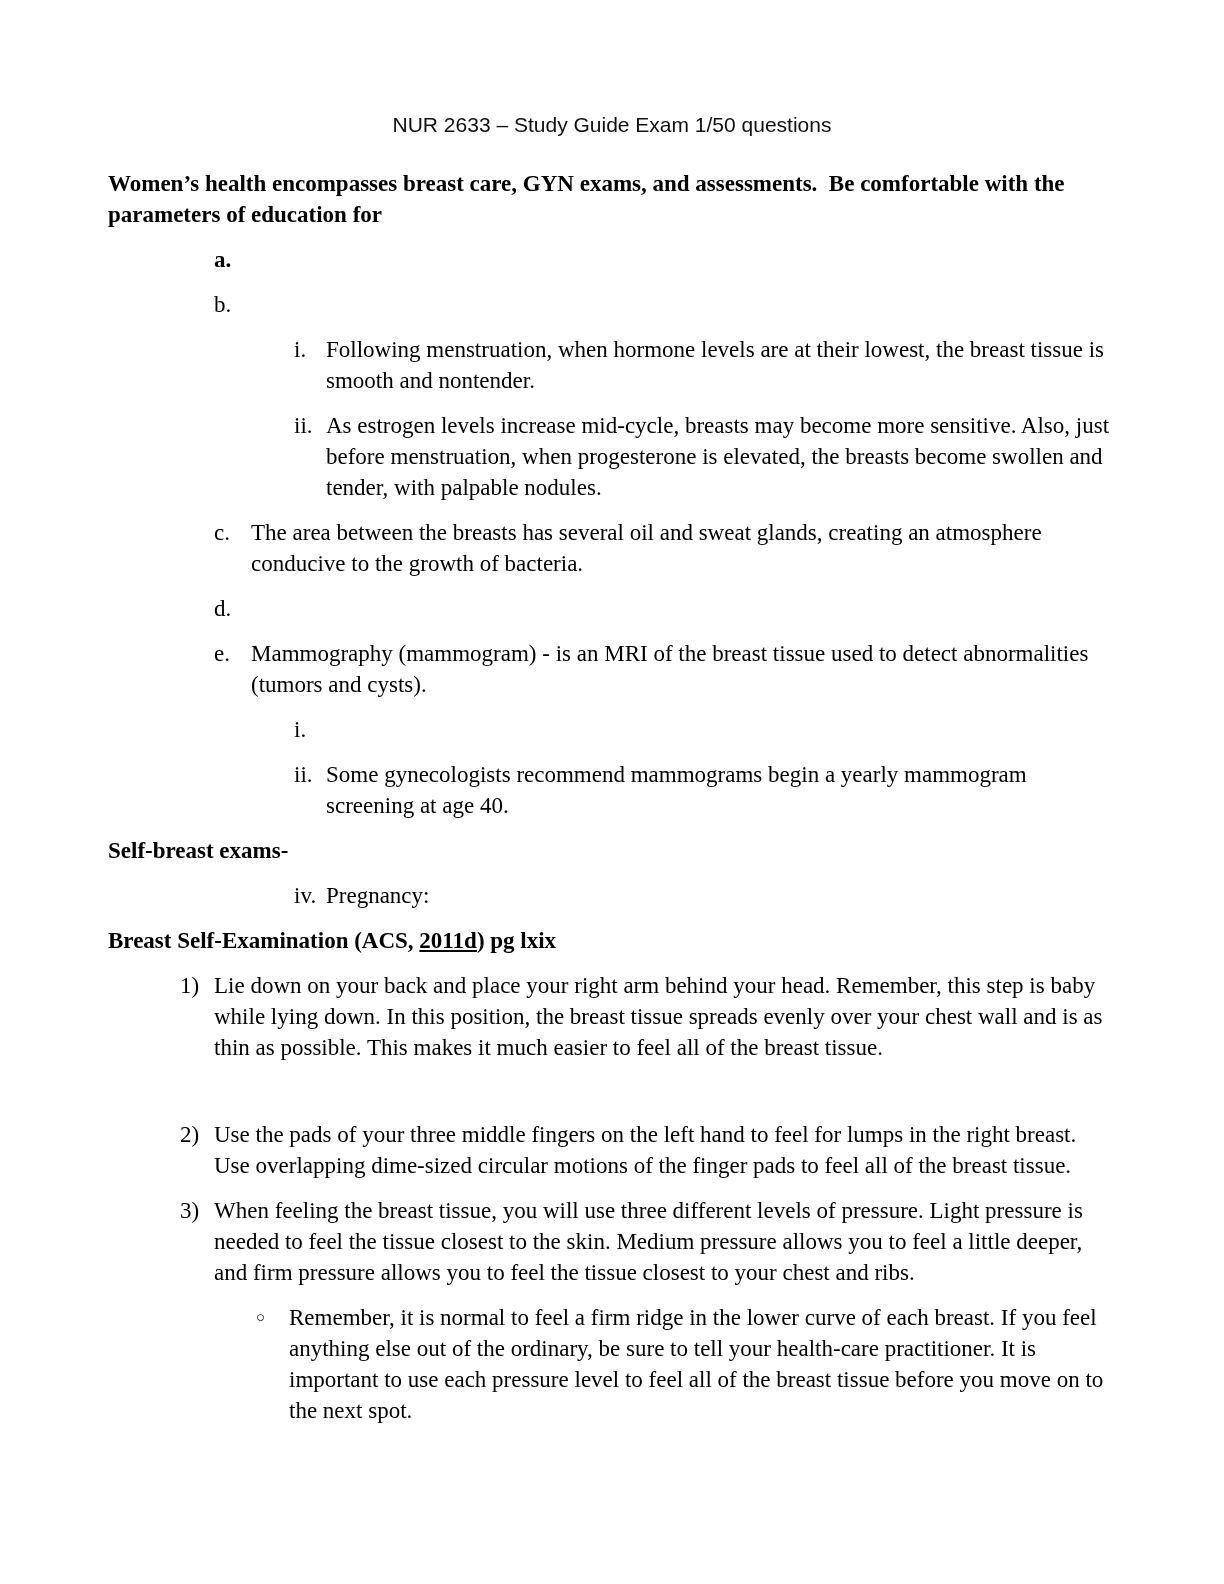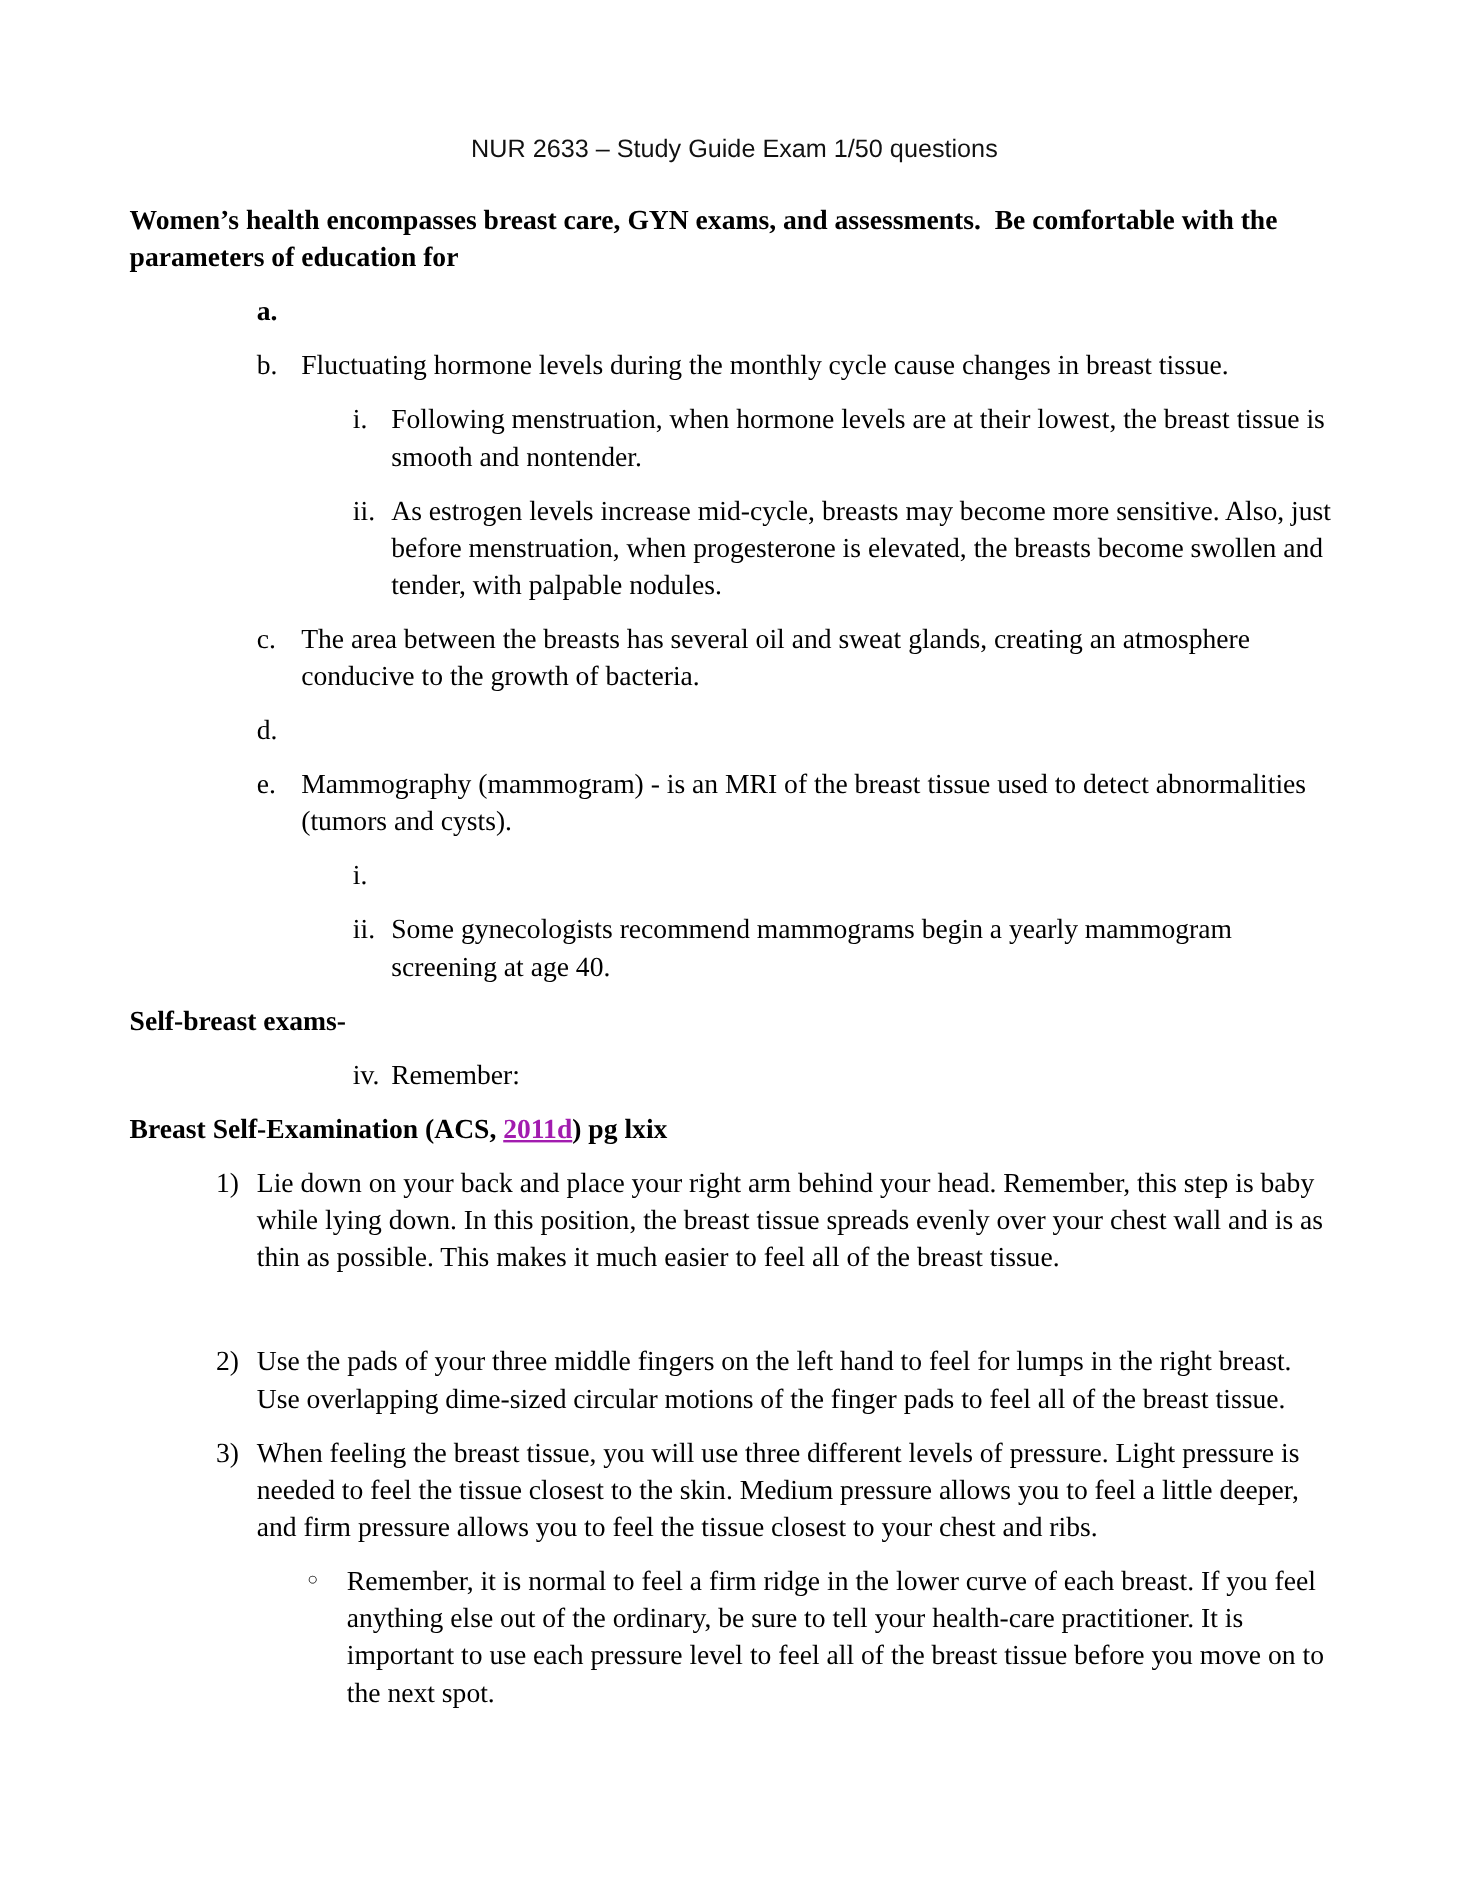--- a/index.html
+++ b/index.html
@@ -35,21 +35,21 @@
   .lvl-alpha  { padding-left: 106px; }
   .lvl-alpha  .mk { width: 37px; }
   .lvl-roman  { padding-left: 186px; }
   .lvl-roman  .mk { width: 32px; }
   .lvl-num    { padding-left: 72px; }
   .lvl-num    .mk { width: 34px; }
   .lvl-bullet { padding-left: 148px; }
   .lvl-bullet .mk { width: 33px; font-size: 15px; }
   .heading { font-weight: bold; margin: 0 0 14px 0; }
   .doc-link {
-    color: #a21caf;
+    color: #000000;
     text-decoration: underline;
     font-weight: bold;
     cursor: pointer;
   }
   .para-gap { height: 42px; }
 </style>
 </head>
 <body>
 
 <div class="page">
@@ -57,21 +57,20 @@
   <div class="doc-header">NUR 2633 – Study Guide Exam 1/50 questions</div>
 
   <div class="para bold intro">Women’s health encompasses breast care, GYN exams, and assessments.  Be comfortable with the parameters of education for</div>
 
   <div class="li lvl-alpha bold">
     <span class="mk">a.</span>
   </div>
 
   <div class="li lvl-alpha">
     <span class="mk">b.</span>
-    <span class="tx">Fluctuating hormone levels during the monthly cycle cause changes in breast tissue.</span>
   </div>
 
   <div class="li lvl-roman">
     <span class="mk">i.</span>
     <span class="tx">Following menstruation, when hormone levels are at their lowest, the breast tissue is smooth and nontender.</span>
   </div>
 
   <div class="li lvl-roman">
     <span class="mk">ii.</span>
     <span class="tx">As estrogen levels increase mid-cycle, breasts may become more sensitive. Also, just before menstruation, when progesterone is elevated, the breasts become swollen and tender, with palpable nodules.</span>
@@ -98,21 +97,21 @@
   <div class="li lvl-roman">
     <span class="mk">ii.</span>
     <span class="tx">Some gynecologists recommend mammograms begin a yearly mammogram screening at age 40.</span>
   </div>
 
   <div class="heading">Self-breast exams-</div>
 
 
   <div class="li lvl-roman">
     <span class="mk">iv.</span>
-    <span class="tx">Remember:</span>
+    <span class="tx">Pregnancy:</span>
   </div>
 
   <div class="heading">
     <span>Breast Self-Examination (ACS, </span><span class="doc-link">2011d</span><span>) pg lxix</span>
   </div>
 
   <div class="li lvl-num">
     <span class="mk">1)</span>
     <span class="tx">Lie down on your back and place your right arm behind your head. Remember, this step is baby while lying down. In this position, the breast tissue spreads evenly over your chest wall and is as thin as possible. This makes it much easier to feel all of the breast tissue.</span>
   </div>

